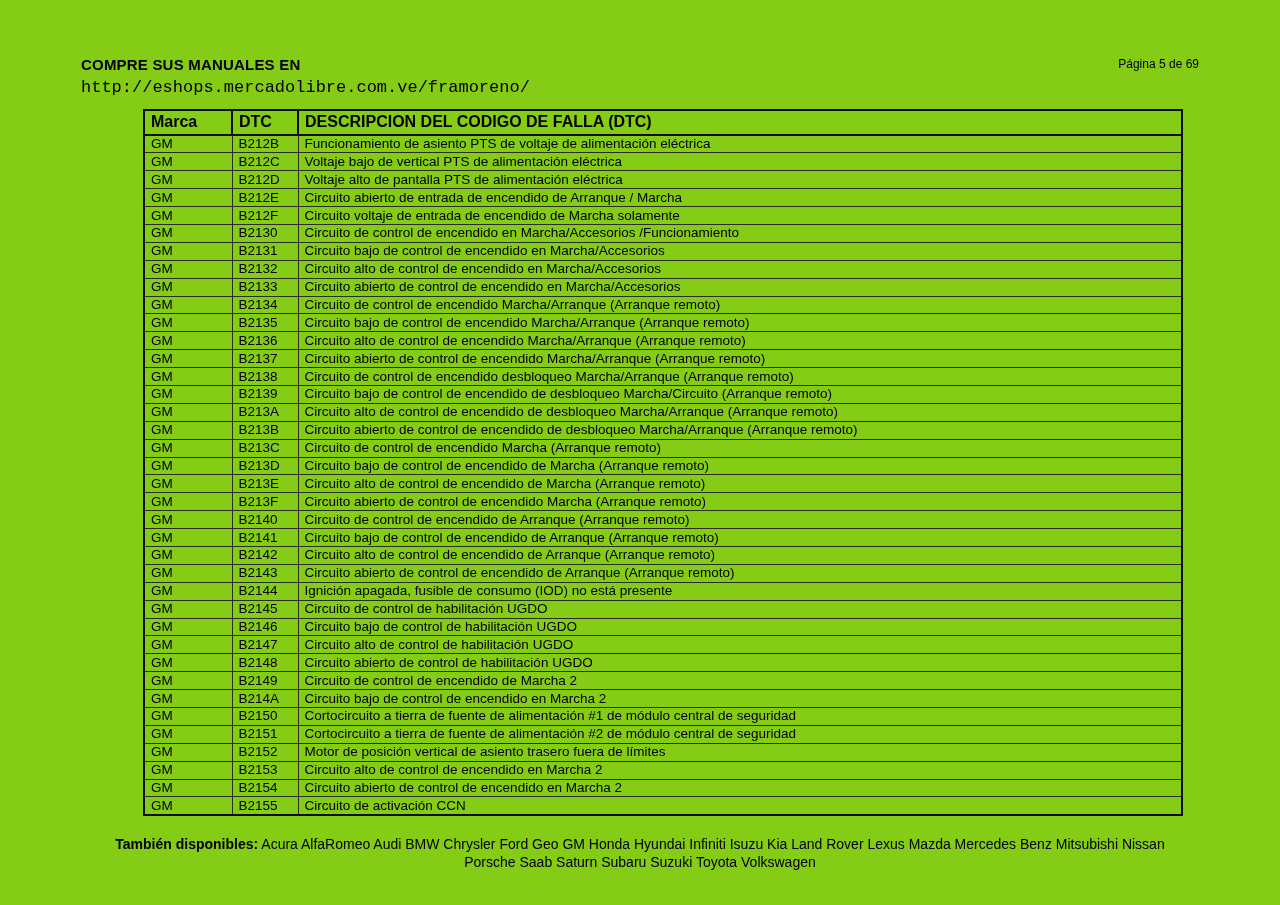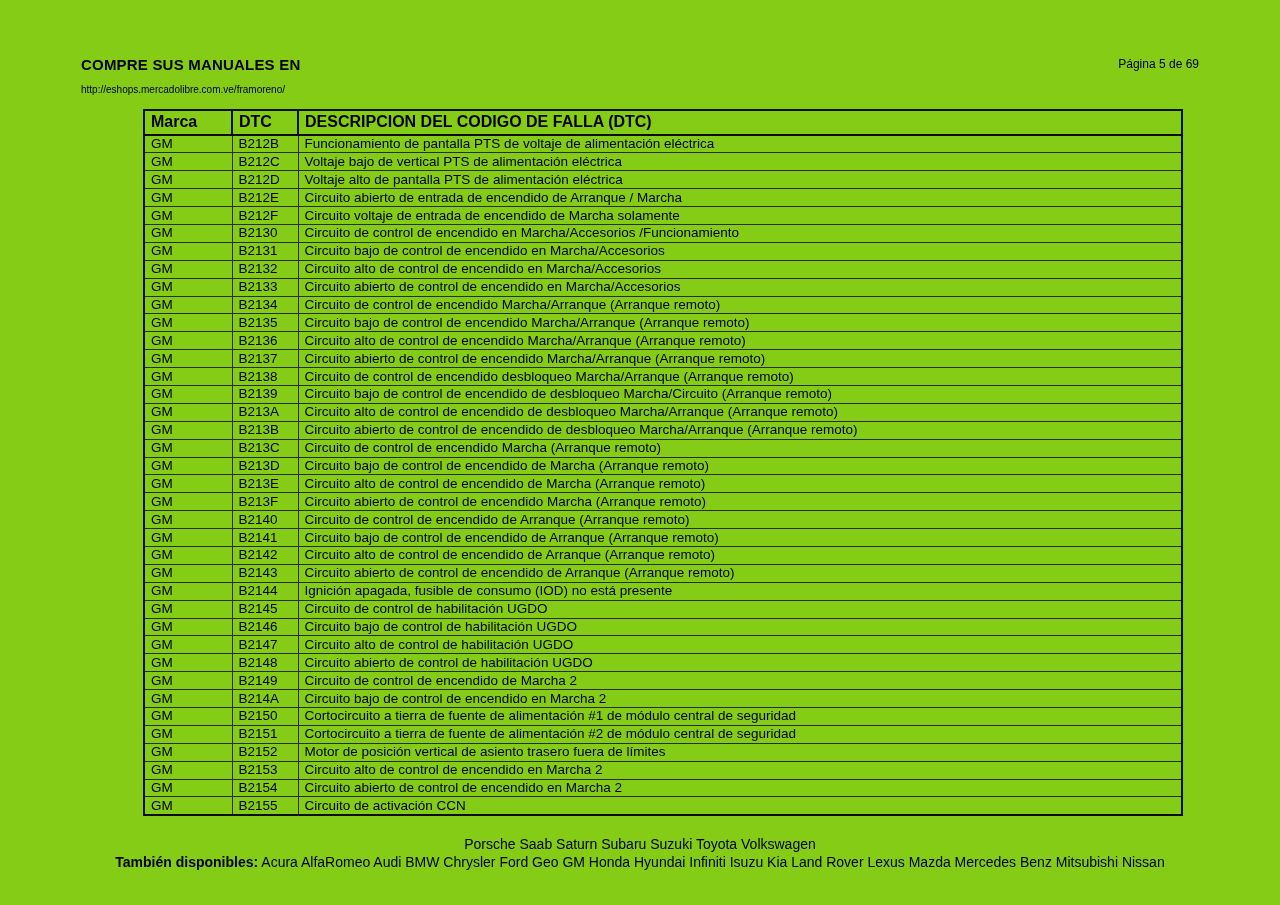--- a/index.html
+++ b/index.html
@@ -9,21 +9,21 @@
     font-family:"Liberation Sans", sans-serif;
     color:#000;
     position:relative;
     overflow:hidden;
   }
   .page { position:absolute; inset:0; background:#84cc16; }
 
   
   .promo { position:absolute; left:81px; top:56px; }
   .promo-title { font-size:15px; font-weight:bold; letter-spacing:0.2px; }
-  .promo-url { font-size:10px; margin-top:11px; }
+  .promo-url { font-size:17px; margin-top:5px;font-family:Liberation Mono, monospace; }
 
   
   .doc-head { position:absolute; right:81px; top:57px; text-align:right; }
   .doc-title { font-size:18px; font-weight:bold; letter-spacing:0.4px; }
   .page-num { font-size:12px; }
 
   
   .dtc-table {
     position:absolute; left:143px; top:109px; width:1040px;
     border-collapse:collapse; table-layout:fixed;
@@ -77,21 +77,21 @@
       <tr>
         <th>Marca</th>
         <th>DTC</th>
         <th>DESCRIPCION DEL CODIGO DE FALLA (DTC)</th>
       </tr>
     </thead>
     <tbody>
         <tr>
           <td>GM</td>
           <td>B212B</td>
-          <td>Funcionamiento de pantalla PTS de voltaje de alimentación eléctrica</td>
+          <td>Funcionamiento de asiento PTS de voltaje de alimentación eléctrica</td>
         </tr>
         <tr>
           <td>GM</td>
           <td>B212C</td>
           <td>Voltaje bajo de vertical PTS de alimentación eléctrica</td>
         </tr>
         <tr>
           <td>GM</td>
           <td>B212D</td>
           <td>Voltaje alto de pantalla PTS de alimentación eléctrica</td>
@@ -268,17 +268,17 @@
         </tr>
         <tr>
           <td>GM</td>
           <td>B2155</td>
           <td>Circuito de activación CCN</td>
         </tr>
       </tbody>
   </table>
 
   <div class="footer">
+    <div><b>También disponibles:</b> <span>Acura AlfaRomeo Audi BMW Chrysler Ford Geo GM Honda Hyundai Infiniti Isuzu Kia Land Rover Lexus Mazda Mercedes Benz Mitsubishi Nissan</span></div>
     <div>Porsche Saab Saturn Subaru Suzuki Toyota Volkswagen</div>
-    <div><b>También disponibles:</b> <span>Acura AlfaRomeo Audi BMW Chrysler Ford Geo GM Honda Hyundai Infiniti Isuzu Kia Land Rover Lexus Mazda Mercedes Benz Mitsubishi Nissan</span></div>
   </div>
 
 </div>
 
 </body></html>

